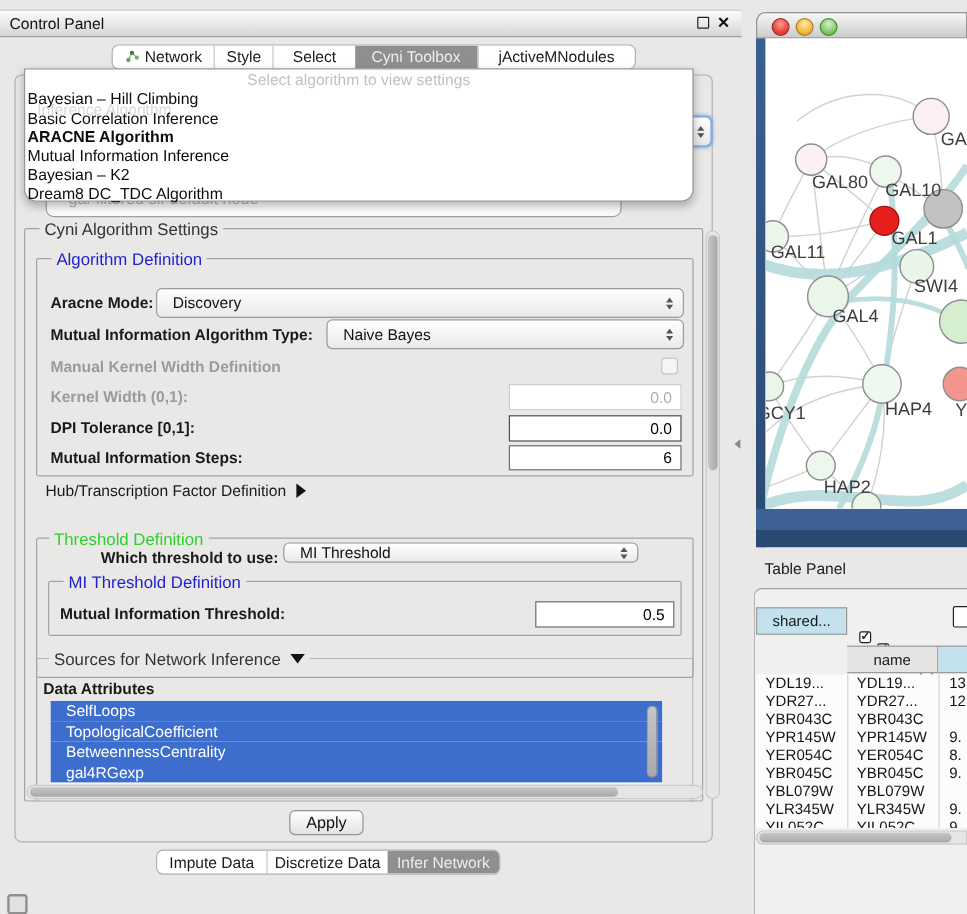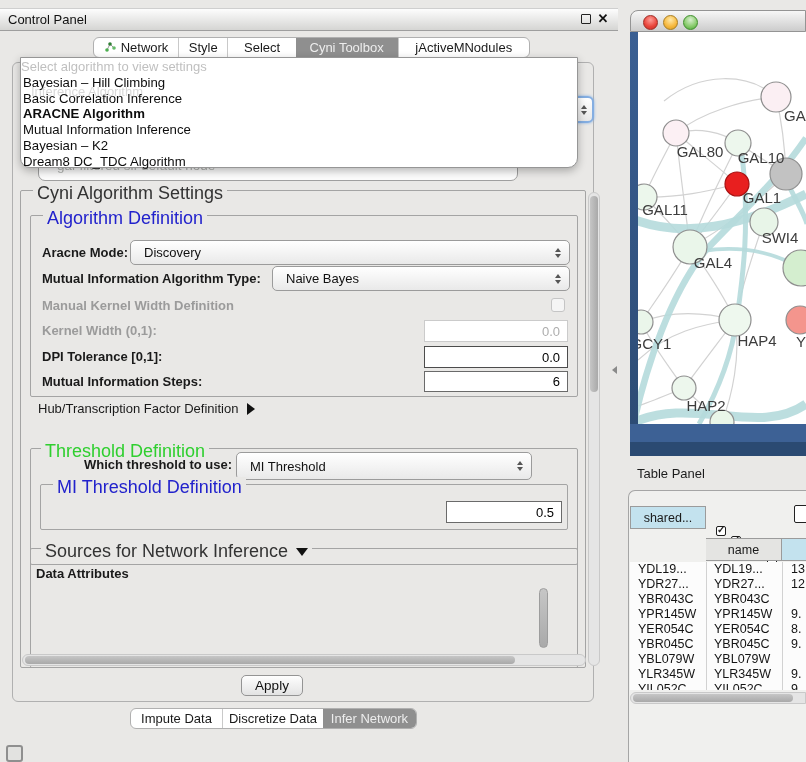--- a/index.html
+++ b/index.html
@@ -17,39 +17,39 @@
   .closeico{left:595px;top:9px;width:16px;height:16px;font-size:13px;font-weight:bold;color:#111;text-align:center;line-height:20px}
   
   .tstrip{display:flex;border:1px solid #b0b0b0;border-radius:6px;background:#fff;overflow:hidden}
   .tab{display:flex;align-items:center;justify-content:center;font-size:13px;color:#1a1a1a;border-left:1px solid #c9c9c9;height:100%}
   .tab:first-child{border-left:none}
   .tab.sel{background:#8f8f8f;color:#ededed;border-left:none}
   .tab .ticon{margin-right:5px;display:inline-block}
   
   .panel{border:1px solid #b0b0b0;border-radius:6px;background:#e9e8e6}
   .gbox{border:1px solid #a4a4a4;border-radius:2px}
-  .leg{position:absolute;top:-8px;background:#e9e8e6;padding:0 4px;font-size:18px;white-space:nowrap}
+  .leg{position:absolute;top:-8px;background:#e9e8e6;padding:0 4px;font-size:14px;white-space:nowrap}
   .leg.blue{color:#2222cc}.leg.green{color:#2fcf2f}.leg.dark{color:#333}
   
   .combo{border:1px solid #9b9b9b;border-radius:5px;background:linear-gradient(#ffffff,#e9e9e9);
          font-size:13px;color:#111;display:flex;align-items:center;padding-left:13px}
   .spinner{position:absolute;right:8px;top:0;height:100%;display:flex;flex-direction:column;justify-content:center}
   .sp{width:0;height:0;border-left:3.5px solid transparent;border-right:3.5px solid transparent}
   .sp.up{border-bottom:4.5px solid #555;margin-bottom:2px}
   .sp.dn{border-top:4.5px solid #555}
   
   .fld{background:#fff;border:1px solid #cbcbcb;font-size:13px;color:#000;display:flex;
        align-items:center;justify-content:flex-end;padding:0 7px}
   .fld.dk{border:1.5px solid #4c4c4c}
   .fld.md{border:1.5px solid #6a6a6a}
   .fld.dis{color:#adadad}
   
   .overlay{left:20px;top:57px;width:558px;height:111px;background:#fff;border:1px solid #969696;
            border-radius:0 0 10px 10px;box-shadow:0 3px 8px rgba(0,0,0,.28);z-index:6}
-  .dd-placeholder{position:absolute;top:1px;left:0;width:100%;font-size:13px;color:#c0c0c0}
+  .dd-placeholder{position:absolute;top:1px;left:0;width:100%;text-align:center;font-size:13px;color:#c0c0c0}
   .dd-ghost{position:absolute;left:10px;top:26px;font-size:13px;color:#808080;opacity:.3}
   .dd-list{position:absolute;left:2px;top:17px;right:2px}
   .dd-item{font-size:13.2px;color:#0d0d0d;line-height:15.7px;white-space:nowrap}
   .dd-item.bold{font-weight:bold}
   
   .tri-r{width:0;height:0;border-top:6px solid transparent;border-bottom:6px solid transparent;border-left:8px solid #111;display:inline-block}
   .tri-d{width:0;height:0;border-left:6px solid transparent;border-right:6px solid transparent;border-top:8px solid #111;display:inline-block}
   .tri-l{width:0;height:0;border-top:4px solid transparent;border-bottom:4px solid transparent;border-right:5px solid #8a8a8a}
   
   .attr-item{height:17px;line-height:17px;background:#3d6dcd;color:#fff;font-size:13px;padding-left:13px;white-space:nowrap}
@@ -184,41 +184,48 @@
 
   <div class="abs" style="left:38px;top:400px;height:17px;display:flex;align-items:center">
     <span class="lbl">Hub/Transcription Factor Definition</span>
     <span class="tri-r" style="margin-left:9px"></span>
   </div>
 
   <div class="abs gbox" style="left:30px;top:448px;width:548px;height:117px">
     <span class="leg green" style="left:10px">Threshold Definition</span>
   </div>
   <span class="abs lbl b" style="left:84px;top:452px;line-height:25px">Which threshold to use:</span>
-  <div class="abs combo" style="left:236px;top:452px;width:296px;height:28px">
+  <div class="abs combo" style="left:236px;top:452px;width:296px;height:17px">
     <span>MI Threshold</span>
     <div class="spinner">
         <div class="sp up"></div>
         <div class="sp dn"></div>
       </div>
   </div>
   <div class="abs gbox" style="left:40px;top:484px;width:528px;height:46px">
     <span class="leg blue" style="left:12px">MI Threshold Definition</span>
   </div>
+  <span class="abs lbl b" style="left:50px;top:501px;line-height:22px">Mutual Information Threshold:</span>
   <div class="abs fld md" style="left:446px;top:501px;width:116px;height:22px">
       <span>0.5</span>
     </div>
 
   <div class="abs gbox" style="left:30px;top:548px;width:548px;height:120px;border-bottom:none">
     <span class="leg dark" style="left:10px;display:flex;align-items:center">
       <span>Sources for Network Inference</span>
       <span class="tri-d" style="margin-left:8px"></span>
     </span>
   </div>
   <span class="abs lbl b" style="left:36px;top:566px">Data Attributes</span>
+  <div class="abs" style="left:42px;top:584px;width:510px;height:69px;overflow:hidden;background:#fff">
+      <div class="attr-item">SelfLoops</div>
+      <div class="attr-item">TopologicalCoefficient</div>
+      <div class="attr-item">BetweennessCentrality</div>
+      <div class="attr-item">gal4RGexp</div>
+    </div>
   <div class="abs sbthumbH" style="left:539px;top:588px;width:9px;height:60px;border:1px solid #9d9d9d"></div>
 
   <div class="abs sbtrack" style="left:22px;top:654px;width:564px;height:12px">
     <div class="sbthumbH" style="position:absolute;left:2px;top:1px;width:490px;height:8px"></div>
   </div>
 
   <div class="abs sbtrack" style="left:588px;top:192px;width:12px;height:474px">
     <div class="sbthumb" style="position:absolute;left:1px;top:3px;width:8px;height:196px"></div>
   </div>
 

